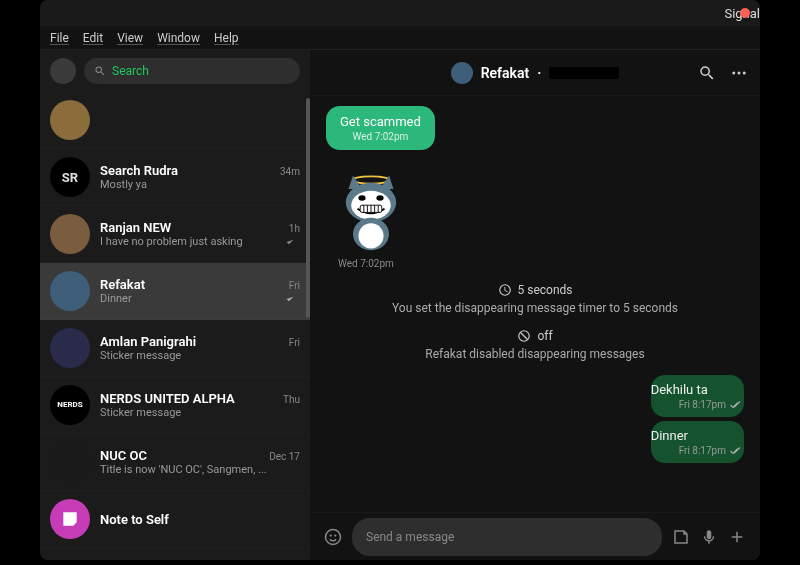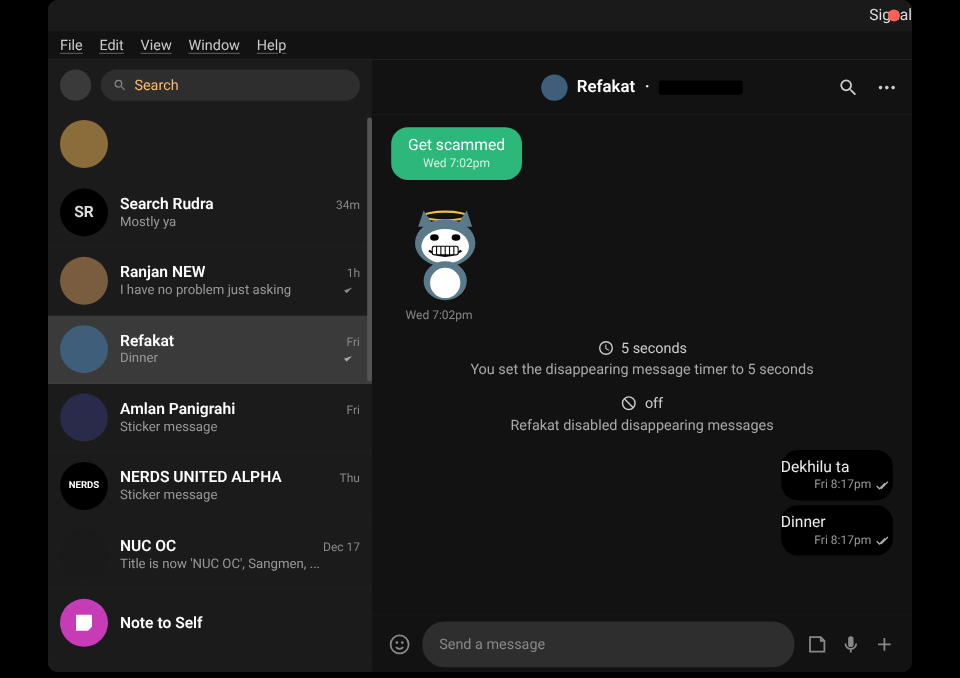--- a/index.html
+++ b/index.html
@@ -6,21 +6,21 @@
   html, body { width: 800px; height: 565px; background: #000; font-family: -apple-system, BlinkMacSystemFont, "Segoe UI", Roboto, sans-serif; color: #e0e0e0; overflow: hidden; }
   .window { position: absolute; left: 40px; top: 0; width: 720px; height: 560px; background: #121212; border-radius: 8px; overflow: hidden; }
   .titlebar { height: 26px; display: flex; align-items: center; justify-content: flex-end; position: relative; font-size: 13px; color: #ddd; background: #1a1a1a; }
   .titlebar .close { position: absolute; right: 10px; top: 8px; width: 10px; height: 10px; border-radius: 50%; background: #ff5f57; }
   .menubar { height: 24px; display: flex; align-items: center; gap: 14px; padding: 0 10px; font-size: 12px; color: #ccc; border-bottom: 1px solid #222; }
   .menubar span { text-decoration: underline; text-decoration-color: #555; text-underline-offset: 2px; cursor: default; }
   .app { display: flex; height: calc(100% - 50px); }
   .sidebar { width: 270px; background: #1b1b1b; display: flex; flex-direction: column; position: relative; }
   .sidebar-top { display: flex; align-items: center; gap: 8px; padding: 8px 10px; }
   .avatar-small { width: 26px; height: 26px; border-radius: 50%; background: #3a3a3a; flex-shrink: 0; }
-  .search { flex: 1; background: #2e2e2e; border-radius: 14px; height: 26px; display: flex; align-items: center; padding: 0 10px; gap: 6px; font-size: 12px; color: #fdba74; }
+  .search { flex: 1; background: #2e2e2e; border-radius: 14px; height: 26px; display: flex; align-items: center; padding: 0 10px; gap: 6px; font-size: 12px; color: #22c55e; }
   .search svg { width: 12px; height: 12px; fill: #888; }
   .chatlist { flex: 1; overflow-y: auto; }
   .chat-item { display: flex; align-items: center; gap: 10px; padding: 8px 10px; border-bottom: 1px solid rgba(255,255,255,0.02); cursor: default; }
   .chat-item.selected { background: #3a3a3a; }
   .chat-avatar { width: 40px; height: 40px; border-radius: 50%; background: #555; flex-shrink: 0; display: flex; align-items: center; justify-content: center; font-size: 13px; font-weight: bold; color: #ddd; }
   .chat-text { flex: 1; min-width: 0; }
   .chat-title-row { display: flex; justify-content: space-between; align-items: baseline; }
   .chat-title { font-size: 13px; font-weight: 600; color: #fff; white-space: nowrap; overflow: hidden; text-overflow: ellipsis; }
   .chat-time { font-size: 10px; color: #888; margin-left: 6px; flex-shrink: 0; }
   .chat-preview-row { display: flex; justify-content: space-between; align-items: center; }
@@ -33,21 +33,21 @@
   .conv-header .actions { position: absolute; right: 12px; display: flex; gap: 14px; align-items: center; }
   .conv-header svg { width: 18px; height: 18px; fill: #ccc; }
   .messages { flex: 1; overflow-y: auto; padding: 10px 16px; position: relative; }
   .msg-out { background: #2cb87a; color: #fff; border-radius: 14px; padding: 8px 14px; display: inline-block; font-size: 13px; }
   .msg-out .meta { font-size: 10px; color: rgba(255,255,255,0.8); margin-top: 2px; text-align: center; }
   .sticker { width: 90px; height: 90px; margin: 12px 0 2px; }
   .sticker-time { font-size: 10px; color: #888; margin-left: 12px; }
   .system-msg { text-align: center; font-size: 12px; color: #aaa; margin: 14px 0; }
   .system-title { color: #ccc; display: flex; align-items: flex-end; justify-content: center; gap: 6px; margin-bottom: 4px; }
   .msg-in-wrap { display: flex; justify-content: flex-end; margin: 4px 0; }
-  .msg-in { background: #000000; color: #eee; border-radius: 14px; padding: 7px 0; font-size: 13px; max-width: 200px; }
+  .msg-in { background: #14532d; color: #eee; border-radius: 14px; padding: 7px 0; font-size: 13px; max-width: 200px; }
   .msg-in .meta { font-size: 10px; color: #999; margin-top: 2px; display: flex; align-items: center; gap: 4px; justify-content: flex-end; margin-left: 28px; }
   .composer { height: 48px; display: flex; align-items: center; gap: 10px; padding: 0 14px; border-top: 1px solid rgba(255,255,255,0.03); }
   .composer .input { flex: 1; background: #2e2e2e; border-radius: 18px; height: 38px; display: flex; align-items: center; padding: 0 14px; font-size: 12px; color: #888; }
   .composer svg { width: 18px; height: 18px; fill: #888; }
   .note-avatar { background: #c63bb6; }
   .nerds-avatar { background: #000; font-size: 8px; line-height: 1; text-align: center; color: #fff; }
   .dblcheck { width: 14px; height: 10px; }
   .redact { display: inline-block; width: 70px; height: 12px; background: #000; border-radius: 2px; vertical-align: middle; }
 </style>
 </head>

